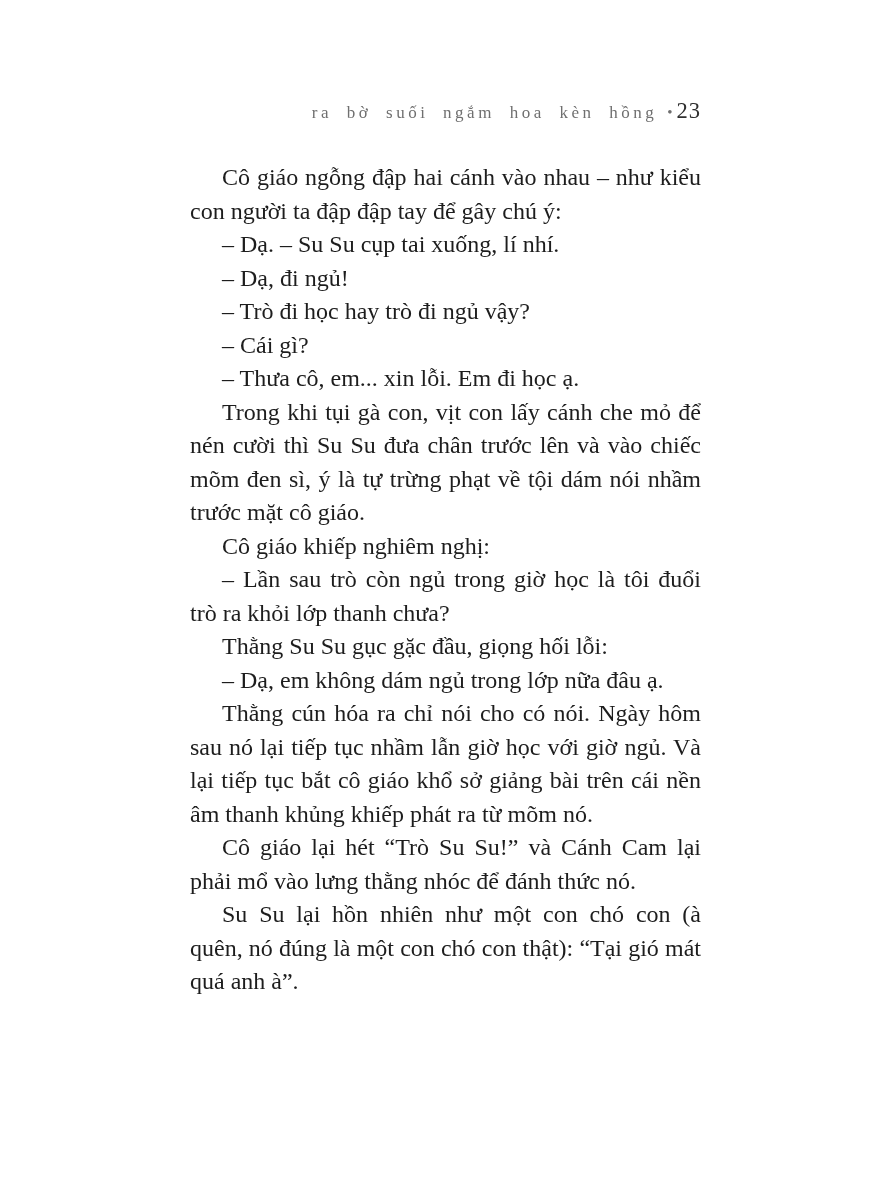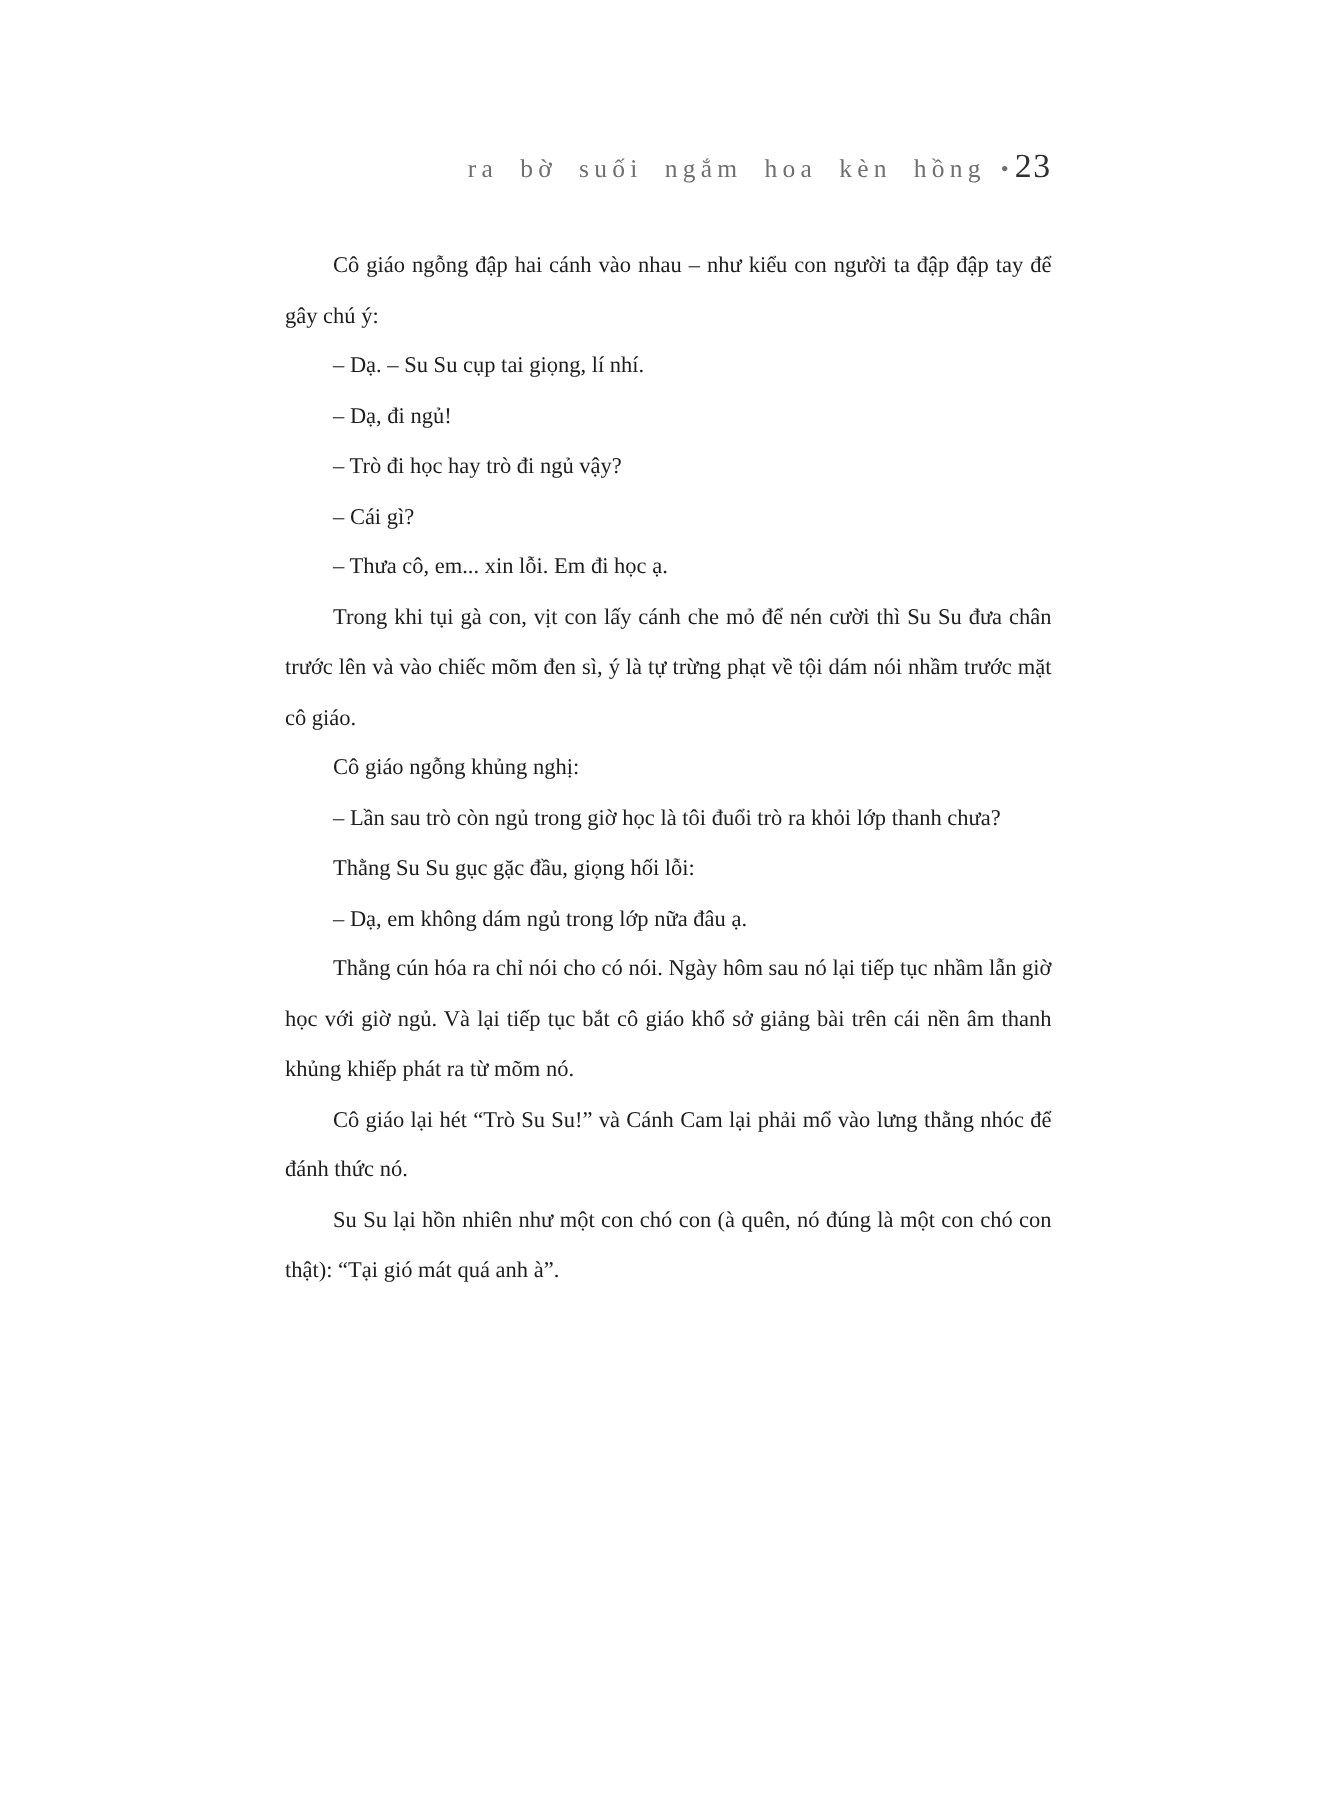--- a/index.html
+++ b/index.html
@@ -53,45 +53,45 @@
   .text-block {
     position: absolute;
     top: 161px;
     left: 190px;
     width: 511px;
     color: var(--text);
   }
   p.para {
     margin: 0;
     padding: 0;
-    font-size: 15px;
+    font-size: 24px;
     line-height: 33.5px;
     text-align: justify;
     text-indent: 32px;
     color: var(--text);
   }
 </style>
 </head>
 <body>
 
 <div class="page">
 
   <div class="running-head">
     <span class="rh-title">ra bờ suối ngắm hoa kèn hồng</span><span class="rh-sep">•</span><span class="rh-page">23</span>
   </div>
 
   <div class="text-block" id="text-block">
       <p class="para">Cô giáo ngỗng đập hai cánh vào nhau – như kiểu con người ta đập đập tay để gây chú ý:</p>
-      <p class="para">– Dạ. – Su Su cụp tai giọng, lí nhí.</p>
+      <p class="para">– Dạ. – Su Su cụp tai xuống, lí nhí.</p>
       <p class="para">– Dạ, đi ngủ!</p>
       <p class="para">– Trò đi học hay trò đi ngủ vậy?</p>
       <p class="para">– Cái gì?</p>
       <p class="para">– Thưa cô, em... xin lỗi. Em đi học ạ.</p>
       <p class="para">Trong khi tụi gà con, vịt con lấy cánh che mỏ để nén cười thì Su Su đưa chân trước lên và vào chiếc mõm đen sì, ý là tự trừng phạt về tội dám nói nhầm trước mặt cô giáo.</p>
-      <p class="para">Cô giáo ngỗng khủng nghị:</p>
+      <p class="para">Cô giáo khiếp nghiêm nghị:</p>
       <p class="para">– Lần sau trò còn ngủ trong giờ học là tôi đuổi trò ra khỏi lớp thanh chưa?</p>
       <p class="para">Thằng Su Su gục gặc đầu, giọng hối lỗi:</p>
       <p class="para">– Dạ, em không dám ngủ trong lớp nữa đâu ạ.</p>
       <p class="para">Thằng cún hóa ra chỉ nói cho có nói. Ngày hôm sau nó lại tiếp tục nhầm lẫn giờ học với giờ ngủ. Và lại tiếp tục bắt cô giáo khổ sở giảng bài trên cái nền âm thanh khủng khiếp phát ra từ mõm nó.</p>
       <p class="para">Cô giáo lại hét “Trò Su Su!” và Cánh Cam lại phải mổ vào lưng thằng nhóc để đánh thức nó.</p>
       <p class="para">Su Su lại hồn nhiên như một con chó con (à quên, nó đúng là một con chó con thật): “Tại gió mát quá anh à”.</p>
     </div>
 
 </div>
 

